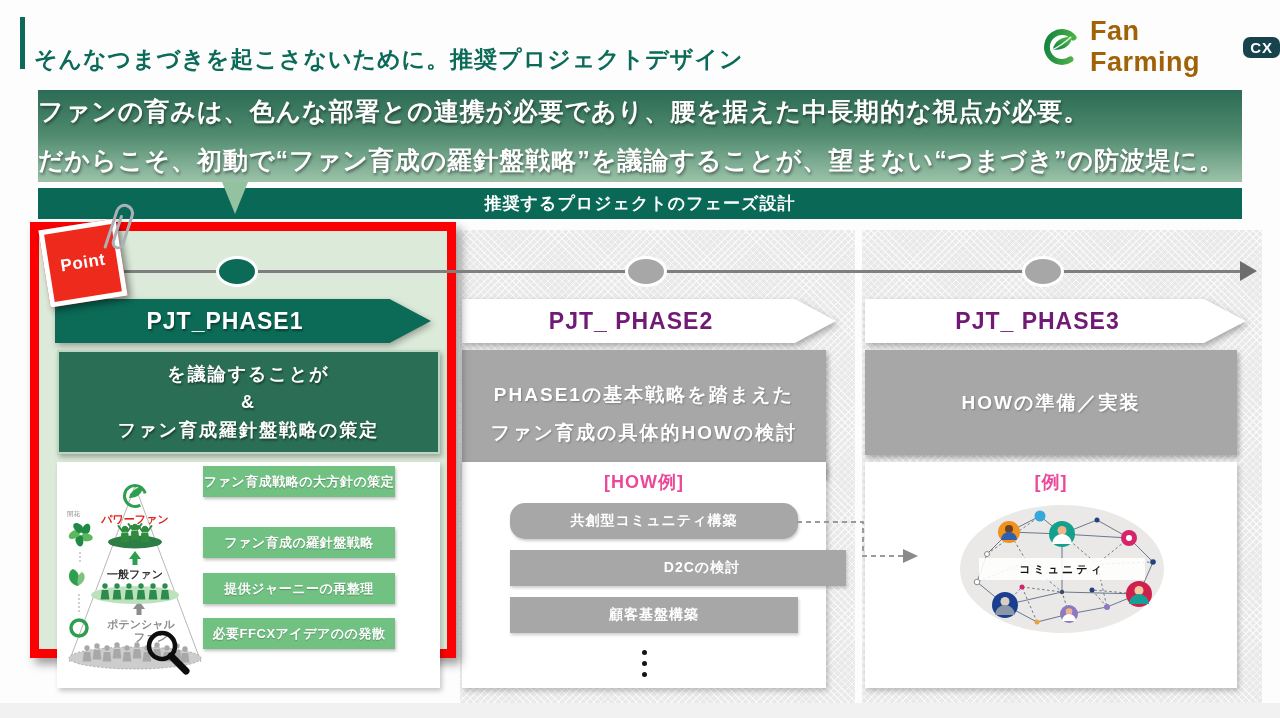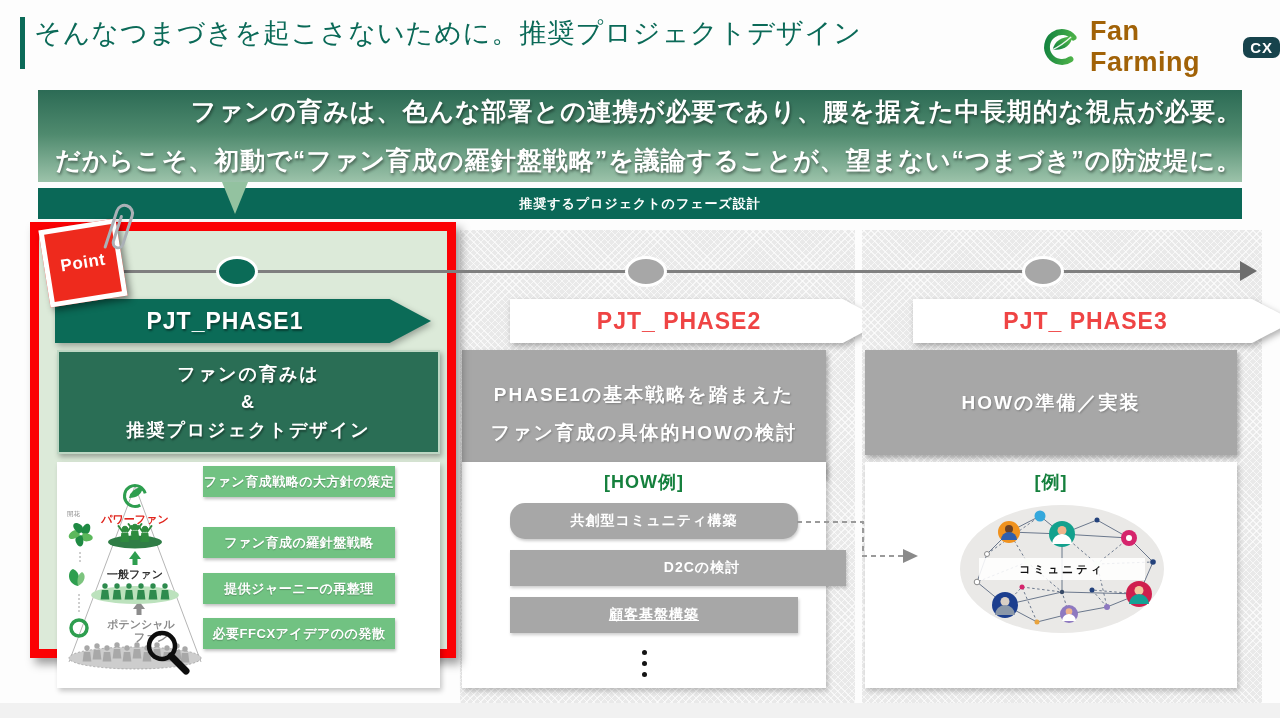--- a/index.html
+++ b/index.html
@@ -1,36 +1,36 @@
 <!DOCTYPE html>
 <html><head>
 <meta charset="utf-8">
 <style>
   html,body{margin:0;padding:0;background:#ffffff;}
   .slide{position:relative;width:1280px;height:718px;background:#fdfdfd;overflow:hidden;
          font-family:"Liberation Sans","DejaVu Sans",sans-serif;}
   .abs{position:absolute;}
   
   .accent-bar{left:20px;top:17px;width:5px;height:52px;background:#0b6a58;}
-  .page-title{left:34px;top:15px;font-size:27px;font-weight:400;color:#0b6a58;letter-spacing:1px;white-space:nowrap;}
+  .page-title{left:34px;top:44px;font-size:23px;font-weight:700;color:#0b6a58;letter-spacing:1px;white-space:nowrap;}
   .logo{left:1042px;top:16px;display:flex;align-items:center;gap:8px;}
   .logo-text{font-size:27px;font-weight:700;color:#a16207;letter-spacing:0.5px;}
   .cx-badge{background:#17434c;color:#fff;font-size:15px;font-weight:700;border-radius:7px;
             padding:3px 7px;line-height:1;letter-spacing:1px;}
   
   .key-banner{left:38px;top:90px;width:1204px;height:92px;
       background:linear-gradient(180deg,#2c6b55 0%,#4f8a6e 48%,#9cc3aa 100%);
-      display:flex;flex-direction:column;align-items:flex-end;justify-content:center;gap:16px;}
+      display:flex;flex-direction:column;align-items:flex-start;justify-content:center;gap:16px;}
   .key-banner div{color:#fff;font-weight:700;font-size:25px;letter-spacing:1px;white-space:nowrap;
       text-shadow:1px 2px 3px rgba(0,0,0,.45);}
   .pointer-triangle{left:222px;top:182px;width:0;height:0;z-index:6;
       border-left:13px solid transparent;border-right:13px solid transparent;border-top:32px solid #93c2a0;}
   .section-bar{left:38px;top:188px;width:1204px;height:31px;background:#0a6857;z-index:5;
       display:flex;align-items:center;justify-content:center;}
-  .section-bar span{color:#fff;font-size:13px;font-weight:700;letter-spacing:1px;}
+  .section-bar span{color:#fff;font-size:17px;font-weight:700;letter-spacing:1px;}
   
   .timeline{left:50px;top:270px;width:1193px;height:3px;background:#7f7f7f;z-index:4;}
   .timeline-arrowhead{left:1240px;top:261px;width:0;height:0;z-index:4;
       border-top:10px solid transparent;border-bottom:10px solid transparent;border-left:17px solid #6d6d6d;}
   .node{width:42px;height:31px;border-radius:50%;border:3px solid #fff;box-sizing:border-box;z-index:5;}
   .node1{left:216px;top:256px;background:#0b6b57;}
   .node2{left:625px;top:256px;background:#a7a7a7;}
   .node3{left:1022px;top:256px;background:#a7a7a7;}
   
   .p1-panel{left:30px;top:222px;width:426px;height:436px;box-sizing:border-box;
@@ -38,30 +38,30 @@
   .hatch-panel{background-color:#e9e9e9;z-index:2;
       background-image:repeating-linear-gradient(45deg,rgba(255,255,255,.65) 0 1px,transparent 1px 5px),
                        repeating-linear-gradient(-45deg,rgba(255,255,255,.65) 0 1px,transparent 1px 5px);}
   .p2-panel{left:460px;top:230px;width:395px;height:473px;}
   .p3-panel{left:862px;top:230px;width:400px;height:473px;}
   .arrow-wrap{filter:drop-shadow(2px 3px 3px rgba(0,0,0,.3));}
   .arrow-banner{height:44px;display:flex;align-items:center;justify-content:center;
       clip-path:polygon(0 0,89% 0,100% 50%,89% 100%,0 100%);padding-right:36px;box-sizing:border-box;
       font-size:23px;font-weight:700;letter-spacing:1px;white-space:nowrap;}
   .arrow-green{background:#0b6b57;color:#fff;text-shadow:1px 2px 2px rgba(0,0,0,.4);}
-  .arrow-white{background:#fff;color:#ef4444;margin-left:48px;}
+  .arrow-white{background:#fff;color:#701a75;}
   .headline-box{display:flex;flex-direction:column;align-items:center;justify-content:center;
       box-shadow:2px 3px 5px rgba(0,0,0,.3);}
   .p1-headline{left:18px;top:119px;width:383px;height:104px;background:#2a6e55;border:2px solid #bdd6c3;
       box-sizing:border-box;color:#fff;font-size:18px;font-weight:700;letter-spacing:2px;line-height:28px;
       text-shadow:1px 2px 2px rgba(0,0,0,.4);}
   .gray-headline{background:#a7a7a7;color:#fff;font-weight:700;font-size:19px;letter-spacing:2px;
       line-height:38px;text-shadow:1px 1px 2px rgba(0,0,0,.25);}
   .white-box{background:#fff;box-shadow:2px 3px 5px rgba(0,0,0,.22);}
-  .examples-title{width:100%;text-align:center;color:#15803d;font-size:18px;font-weight:700;letter-spacing:1px;}
+  .examples-title{width:100%;text-align:center;color:#ec4899;font-size:18px;font-weight:700;letter-spacing:1px;}
   .green-item{left:146px;width:192px;height:31px;background:#71c282;color:#fff;font-size:13px;font-weight:700;
       display:flex;align-items:center;justify-content:center;letter-spacing:0.5px;white-space:nowrap;
       box-shadow:1px 2px 3px rgba(0,0,0,.25);text-shadow:0 1px 1px rgba(0,0,0,.25);}
   .gray-item{left:48px;width:288px;height:36px;background:#a7a7a7;color:#fff;font-size:14px;font-weight:700;
       display:flex;align-items:center;justify-content:center;letter-spacing:1px;white-space:nowrap;
       box-shadow:1px 2px 3px rgba(0,0,0,.2);}
   .dots{left:0;right:0;top:188px;display:flex;flex-direction:column;align-items:center;gap:6px;}
   .dots i{width:5px;height:5px;border-radius:50%;background:#141414;}
   
   .point-note{left:44px;top:224px;width:78px;height:78px;background:#ee2a1d;border:5px solid #fff;
@@ -106,23 +106,23 @@
   <div class="abs" style="left:0;top:703px;width:1280px;height:15px;background:#f1f1f1;z-index:1;"></div>
 
   <div class="abs timeline"></div>
   <div class="abs timeline-arrowhead"></div>
 
   <div class="abs p1-panel">
     <div class="abs arrow-wrap" style="left:16px;top:68px;">
       <div class="arrow-banner arrow-green" style="width:376px;">PJT_PHASE1</div>
     </div>
     <div class="abs headline-box p1-headline">
-      <div>ファンの育みは</div>
+      <div>を議論することが</div>
       <div>&amp;</div>
-      <div>推奨プロジェクトデザイン</div>
+      <div>ファン育成羅針盤戦略の策定</div>
     </div>
     <div class="abs white-box" style="left:18px;top:231px;width:383px;height:226px;">
 
       <svg class="abs" style="left:2px;top:4px;" width="152" height="218" viewBox="0 0 152 218">
         <defs>
           <g id="person">
               <circle cx="0" cy="-8" r="2.7"></circle>
               <path d="M-3.2,-4 h6.4 l1.2,9.5 h-8.8 z"></path>
             </g>
           <g id="cheer" stroke-linecap="round">
@@ -224,21 +224,21 @@
       <div class="arrow-banner arrow-white" style="width:374px;">PJT_ PHASE2</div>
     </div>
     <div class="abs headline-box gray-headline" style="left:2px;top:120px;width:364px;height:128px;">
       <div>PHASE1の基本戦略を踏まえた</div>
       <div>ファン育成の具体的HOWの検討</div>
     </div>
     <div class="abs white-box" style="left:2px;top:232px;width:364px;height:226px;">
       <div class="abs examples-title" style="top:8px;">[HOW例]</div>
       <div class="abs gray-item" style="top:41px;border-radius:15px;">共創型コミュニティ構築</div>
       <div class="abs gray-item" style="top:88px;padding-left:48px;">D2Cの検討</div>
-      <div class="abs gray-item" style="top:135px;text-decoration:underline;">顧客基盤構築</div>
+      <div class="abs gray-item" style="top:135px;">顧客基盤構築</div>
       <div class="abs dots">
           <i></i>
           <i></i>
           <i></i>
         </div>
     </div>
   </div>
 
   <div class="abs hatch-panel p3-panel">
     <div class="abs arrow-wrap" style="left:3px;top:69px;">

